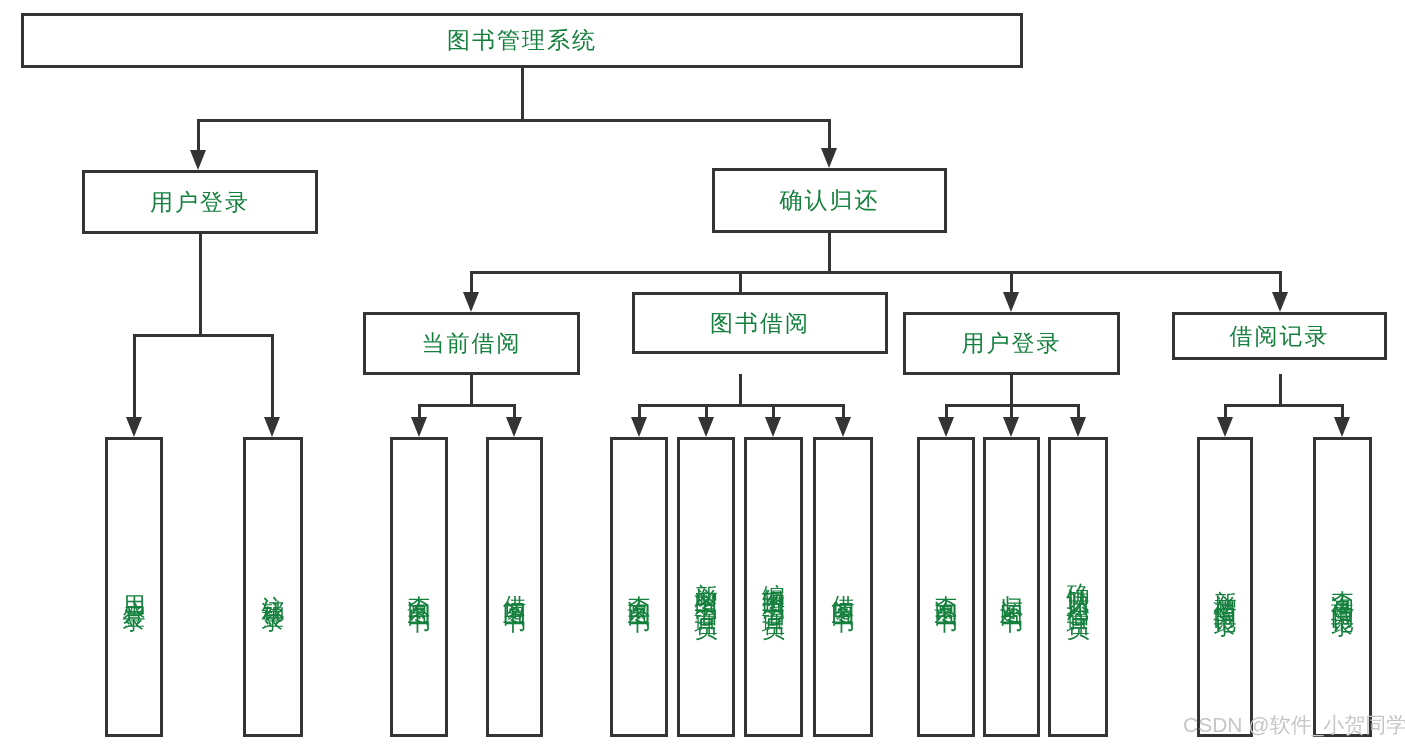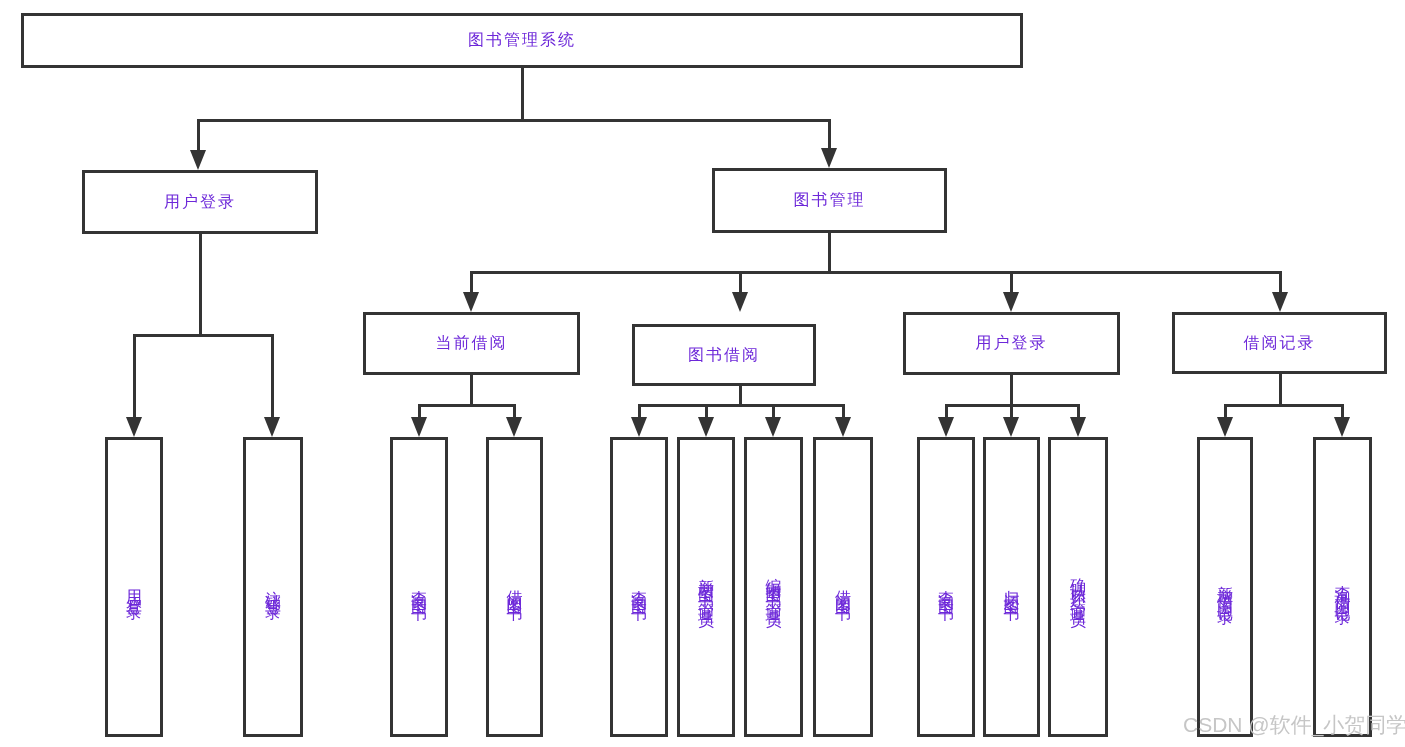--- a/index.html
+++ b/index.html
@@ -14,22 +14,22 @@
     position:absolute;
     background:#ffffff;
     border:3px solid #343434;
     box-sizing:border-box;
     display:flex;
     align-items:center;
     justify-content:center;
     z-index:2;
   }
   .box .lbl{
-    color:#6d28d9;
-    font-size:16px;
+    color:#15803d;
+    font-size:23px;
     letter-spacing:2px;
     white-space:nowrap;
   }
   .vbox .lbl{
     writing-mode:vertical-rl;
     text-orientation:mixed;
     letter-spacing:5px;
     line-height:1;
     white-space:normal;
   }
@@ -70,21 +70,21 @@
   <div class="hline" style="left:197px;top:119px;width:634px"></div>
   <div class="vline" style="left:197px;top:119px;height:33px"></div>
   <div class="arrow" style="left:190px;top:150px"></div>
   <div class="vline" style="left:828px;top:119px;height:31px"></div>
   <div class="arrow" style="left:821px;top:148px"></div>
 
   <div class="box" style="left:82px;top:170px;width:236px;height:64px">
     <span class="lbl">用户登录</span>
   </div>
   <div class="box" style="left:712px;top:168px;width:235px;height:65px">
-    <span class="lbl">图书管理</span>
+    <span class="lbl">确认归还</span>
   </div>
 
   <div class="vline" style="left:199px;top:234px;height:102px"></div>
   <div class="hline" style="left:133px;top:334px;width:141px"></div>
   <div class="vline" style="left:133px;top:334px;height:85px"></div>
   <div class="arrow" style="left:126px;top:417px"></div>
   <div class="vline" style="left:271px;top:334px;height:85px"></div>
   <div class="arrow" style="left:264px;top:417px"></div>
 
   <div class="vline" style="left:828px;top:233px;height:40px"></div>
@@ -94,27 +94,27 @@
   <div class="vline" style="left:739px;top:271px;height:24px"></div>
   <div class="arrow" style="left:732px;top:292px"></div>
   <div class="vline" style="left:1010px;top:271px;height:24px"></div>
   <div class="arrow" style="left:1003px;top:292px"></div>
   <div class="vline" style="left:1279px;top:271px;height:24px"></div>
   <div class="arrow" style="left:1272px;top:292px"></div>
 
   <div class="box" style="left:363px;top:312px;width:217px;height:63px">
     <span class="lbl">当前借阅</span>
   </div>
-  <div class="box" style="left:632px;top:324px;width:184px;height:62px">
+  <div class="box" style="left:632px;top:292px;width:256px;height:62px">
     <span class="lbl">图书借阅</span>
   </div>
   <div class="box" style="left:903px;top:312px;width:217px;height:63px">
     <span class="lbl">用户登录</span>
   </div>
-  <div class="box" style="left:1172px;top:312px;width:215px;height:62px">
+  <div class="box" style="left:1172px;top:312px;width:215px;height:48px">
     <span class="lbl">借阅记录</span>
   </div>
 
   <div class="vline" style="left:470px;top:375px;height:31px"></div>
   <div class="hline" style="left:418px;top:404px;width:98px"></div>
   <div class="vline" style="left:418px;top:404px;height:16px"></div>
   <div class="arrow" style="left:411px;top:417px"></div>
   <div class="vline" style="left:513px;top:404px;height:16px"></div>
   <div class="arrow" style="left:506px;top:417px"></div>
 

